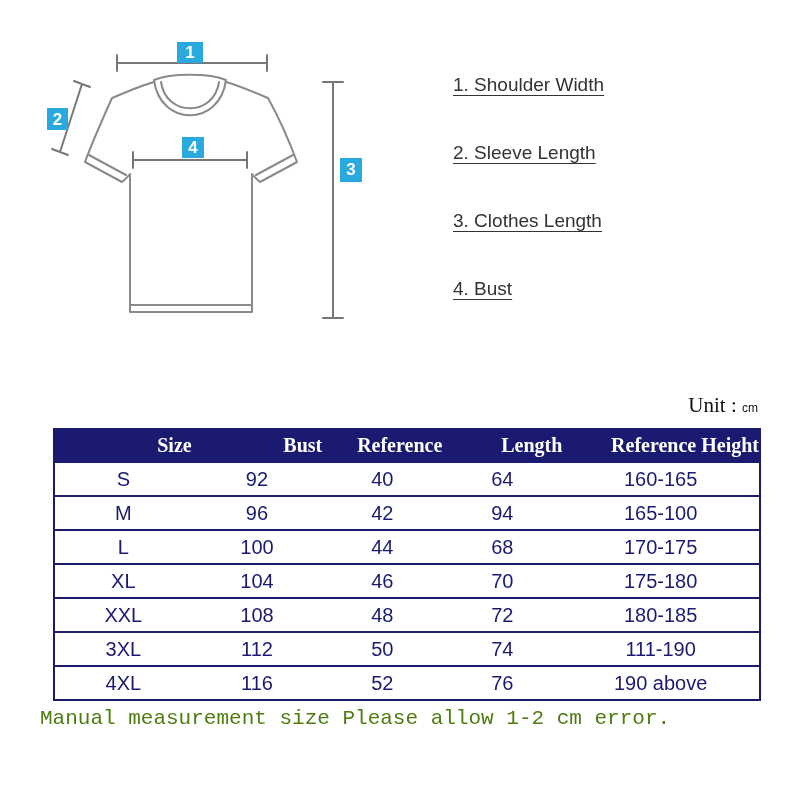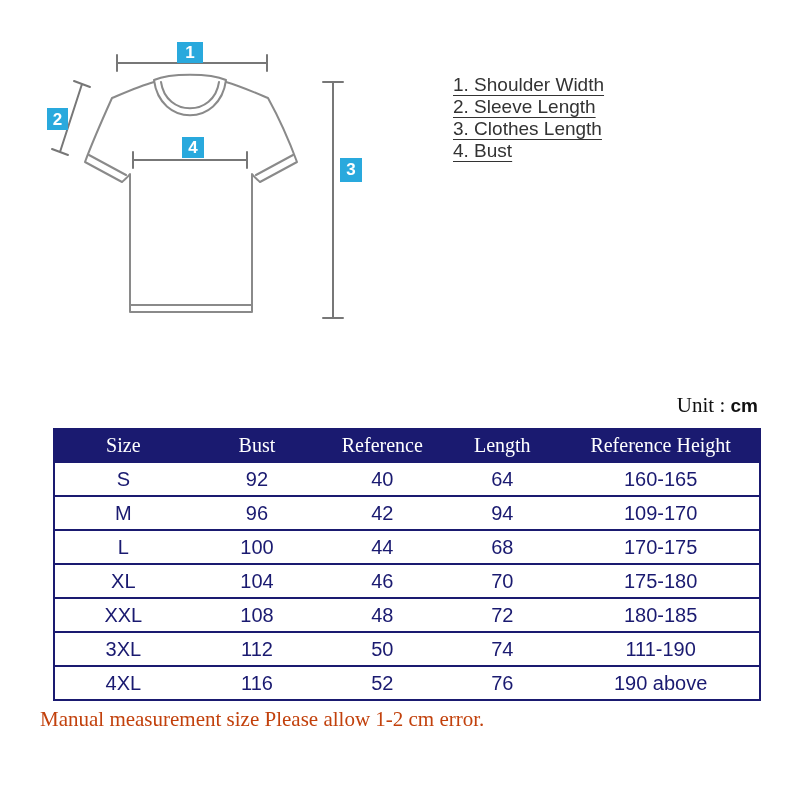--- a/index.html
+++ b/index.html
@@ -3,41 +3,41 @@
 <meta charset="utf-8">
 <style>
   html,body{margin:0;padding:0;background:#fff;}
   #page{position:relative;width:800px;height:800px;background:#ffffff;overflow:hidden;
         font-family:"Liberation Sans",sans-serif;}
 
   
   #diagram{position:absolute;left:0;top:0;width:400px;height:360px;}
 
   
-  #legend{position:absolute;left:453px;top:74px;display:flex;flex-direction:column;}
+  #legend{position:absolute;left:453px;top:74px;display:flex;flex-direction:column;gap:46px;}
   .legend-item{font-family:"Liberation Sans",sans-serif;font-size:19px;color:#333;
                text-decoration:underline;text-underline-offset:4px;white-space:nowrap;}
 
   
   #unit{position:absolute;right:42px;top:393px;font-family:"Liberation Serif",serif;
         font-size:21px;color:#111;}
-  #unit .cm{font-family:"Liberation Sans",sans-serif;font-size:19px;font-weight:bold;}
+  #unit .cm{font-family:"Liberation Sans",sans-serif;font-size:12px;font-weight:normal;}
 
   
   #table-wrap{position:absolute;left:53px;top:428px;width:708px;}
   table{border-collapse:collapse;width:100%;table-layout:fixed;
         border:2px solid #1a1a70;}
   th{background:#1a1a70;color:#fff;font-family:"Liberation Serif",serif;
-     font-weight:normal;font-size:20px;height:31px;padding:0;}
+     font-weight:bold;font-size:20px;height:31px;padding:0;text-align:right;}
   td{border-top:2px solid #1a1a70;text-align:center;height:32px;padding:0;
      font-family:"Liberation Sans",sans-serif;font-size:20px;color:#1a1a70;}
 
   
-  .note{position:absolute;left:40px;font-family:Liberation Serif, serif;
-        font-size:21px;color:#c2410c;white-space:nowrap;}
+  .note{position:absolute;left:40px;font-family:Liberation Mono, monospace;
+        font-size:21px;color:#4d7c0f;white-space:nowrap;}
   #note-1{top:707px;}
   #note-2{top:742px;}
 
   
   .sketch{fill:none;stroke:#8a8a8a;stroke-width:2;stroke-linejoin:round;stroke-linecap:round;}
   .measure{fill:none;stroke:#777;stroke-width:2;stroke-linecap:round;}
   .tag{fill:#29a9dd;}
   .tag-num{fill:#fff;font-family:"Liberation Sans",sans-serif;font-size:17px;font-weight:bold;
            text-anchor:middle;}
 </style>
@@ -127,21 +127,21 @@
             <td>92</td>
             <td>40</td>
             <td>64</td>
             <td>160-165</td>
           </tr>
           <tr>
             <td>M</td>
             <td>96</td>
             <td>42</td>
             <td>94</td>
-            <td>109-170</td>
+            <td>165-100</td>
           </tr>
           <tr>
             <td>L</td>
             <td>100</td>
             <td>44</td>
             <td>68</td>
             <td>170-175</td>
           </tr>
           <tr>
             <td>XL</td>

